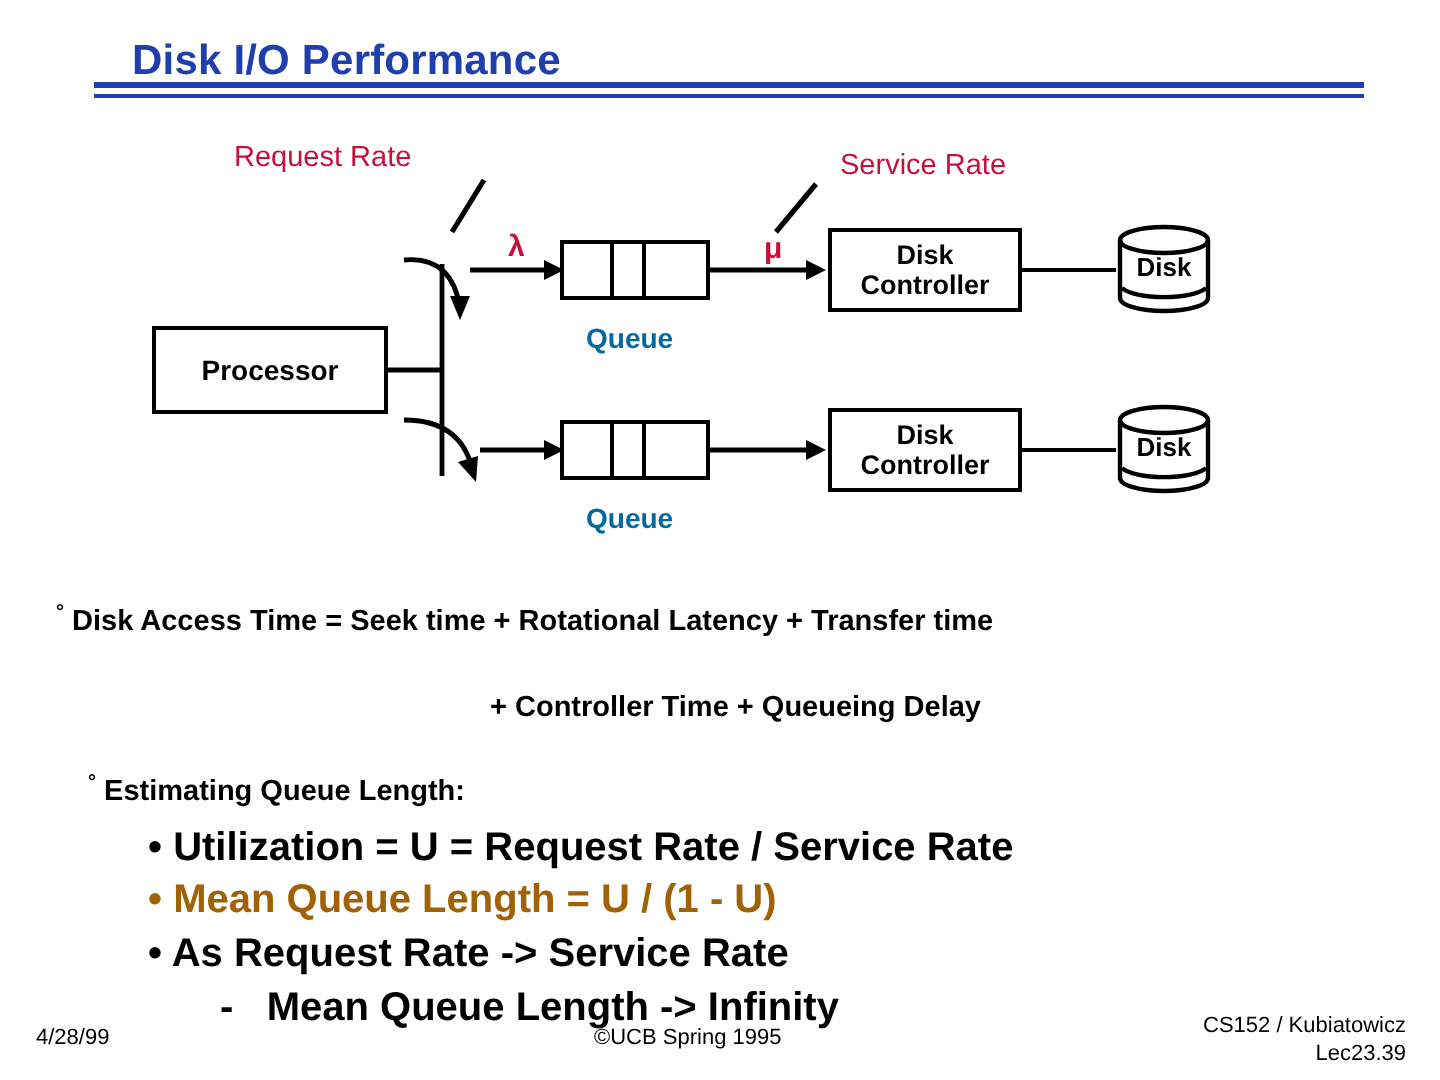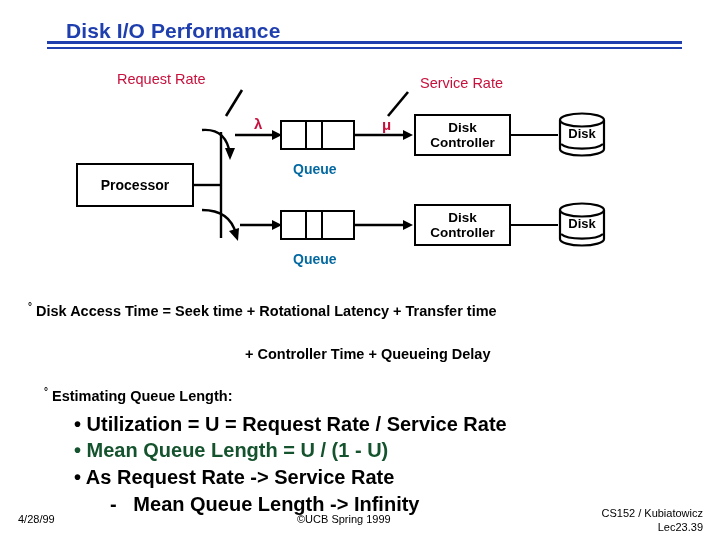--- a/index.html
+++ b/index.html
@@ -55,21 +55,21 @@
   .ln{position:absolute;background:#000;}
 
   
   .b1{position:absolute;font-weight:bold;font-size:14.5px;color:#000;white-space:nowrap;}
   .deg{font-size:10px;vertical-align:super;}
   #txt-access{left:28px;top:301px;}
   #txt-access2{left:245px;top:328px;margin-top:18px;}
   #txt-estimating{left:44px;top:369px;margin-top:17px;}
   .b2{position:absolute;font-weight:bold;font-size:20px;color:#000;white-space:nowrap;margin-top:16px;}
   #txt-util{left:74px;top:397px;}
-  #txt-mean{left:74px;top:423px;color:#14532d;}
+  #txt-mean{left:74px;top:423px;color:#a16207;}
   #txt-asreq{left:74px;top:450px;text-align:center;}
   #txt-inf{left:110px;top:477px;}
 
   
   .foot{position:absolute;font-size:11px;color:#000;}
   #foot-date{left:18px;top:513px;}
   #foot-center{left:297px;top:513px;}
   #foot-right{left:575px;top:506px;text-align:right;width:128px;line-height:14px;}
 </style>
 </head>
@@ -198,19 +198,19 @@
   <div class="b2" id="txt-asreq">
     <span>•</span>
     <span>As Request Rate  -&gt;  Service Rate</span>
   </div>
   <div class="b2" id="txt-inf">
     <span>-</span>&nbsp;&nbsp;
     <span>Mean Queue Length  -&gt;  Infinity</span>
   </div>
 
   <div class="foot" id="foot-date">4/28/99</div>
-  <div class="foot" id="foot-center">©UCB Spring 1999</div>
+  <div class="foot" id="foot-center">©UCB Spring 1995</div>
   <div class="foot" id="foot-right">
     <div>CS152 / Kubiatowicz</div>
     <div>Lec23.39</div>
   </div>
 
 </div>
 
 </body></html>

